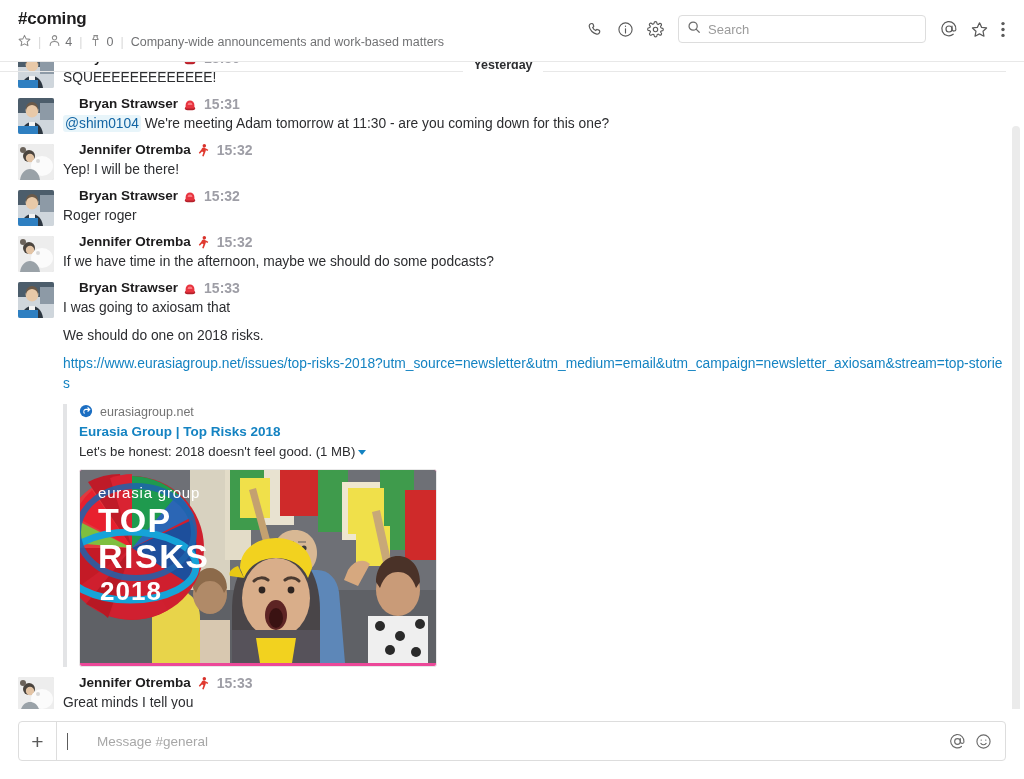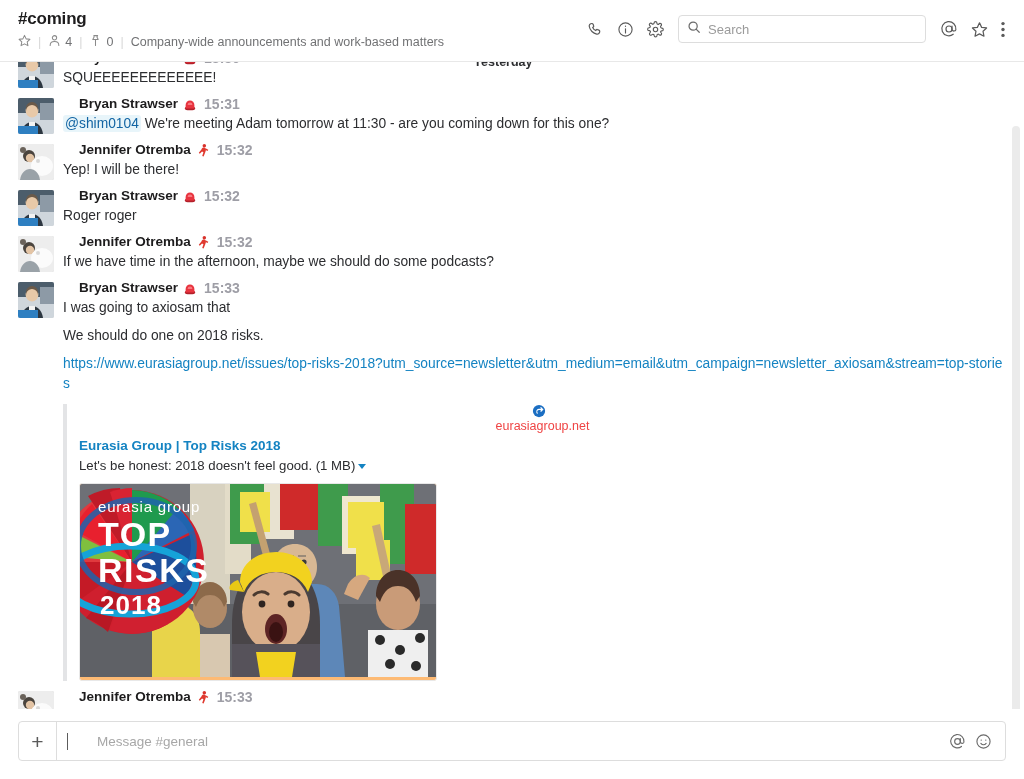--- a/index.html
+++ b/index.html
@@ -46,21 +46,21 @@
   .search-box {
     width: 248px; height: 28px; margin: 0 8px;
     border: 1px solid #ddd; border-radius: 4px; background:#fff;
     display:flex; align-items:center; padding: 0 8px; cursor:text;
   }
   .search-box .ph { font-size: 13px; color:#9b9b9b; margin-left: 7px; }
 
   
   .divider-wrap {
     position:absolute; left:0; right:18px; top:52px; height:20px;
-    display:flex; align-items:center; z-index:15; pointer-events:none;flex-direction:column;
+    display:flex; align-items:flex-end; z-index:15; pointer-events:none;
   }
   .divider-wrap .line { flex:1; height:1px; background:#e8e8e8; }
   .divider-wrap .lbl {
     font-size: 12.5px; font-weight: bold; color:#2c2d30;
     padding: 0 10px; background:#fff;
   }
   .divider-wrap .line.left { max-width: 480px; }
 
   
   .msgs {
@@ -84,28 +84,28 @@
   .ts { font-size: 14px; color:#9e9ea6; margin-left: 7px; cursor:pointer;font-weight:bold; }
   .text { font-size: 13.8px; color:#2c2d30; line-height: 20px; margin-top: 2px; word-wrap:break-word; }
   .text.extra { margin-top: 8px; }
   .mention {
     background:#e8f5fa; color:#1264a3; border-radius:3px; padding: 1px 2px; cursor:pointer;
   }
   .lnk { color:#1483c2; text-decoration:none; cursor:pointer; word-break: break-all; }
 
   
   .attach { margin-top: 10px; padding-left: 12px; border-left: 4px solid #e3e4e6; margin-left: 0px; }
-  .att-src { display:flex; align-items:center; font-size:12.5px; color:#ef4444; line-height:16px;flex-direction:column; }
+  .att-src { display:flex; align-items:flex-start; font-size:12.5px; color:#737373; line-height:16px; }
   .att-src .fav { width:14px; height:14px; margin-right:7px; }
   .att-title { font-size:13.5px; font-weight:bold; color:#1483c2; margin-top:3px; cursor:pointer; line-height:18px; }
   .att-desc { font-size:13.2px; color:#2c2d30; margin-top:2px; line-height:18px; }
   .caret { display:inline-block; width:0; height:0; border-left:4px solid transparent; border-right:4px solid transparent; border-top:5px solid #1483c2; margin-left:3px; vertical-align:1px; cursor:pointer; }
   .att-img {
     margin-top: 8px; width: 358px; height: 198px; border:1px solid #e8e8e8; border-radius:3px;
-    overflow:hidden; position:relative; cursor:pointer; background:#fdba74;
+    overflow:hidden; position:relative; cursor:pointer; background:#ec4899;
   }
 
   
   .composer { flex: 0 0 auto; padding: 12px 18px 18px 18px; background:#fff; }
   .cbox { display:flex; align-items:stretch; border:1px solid #ddd; border-radius:4px; height:40px; background:#fff; }
   .plus {
     width: 38px; flex:0 0 38px; border-right:1px solid #ddd;
     display:flex; align-items:center; justify-content:center; cursor:pointer;
     font-size: 21px; color:#5a5a5a; font-weight:300; line-height:1;
   }

